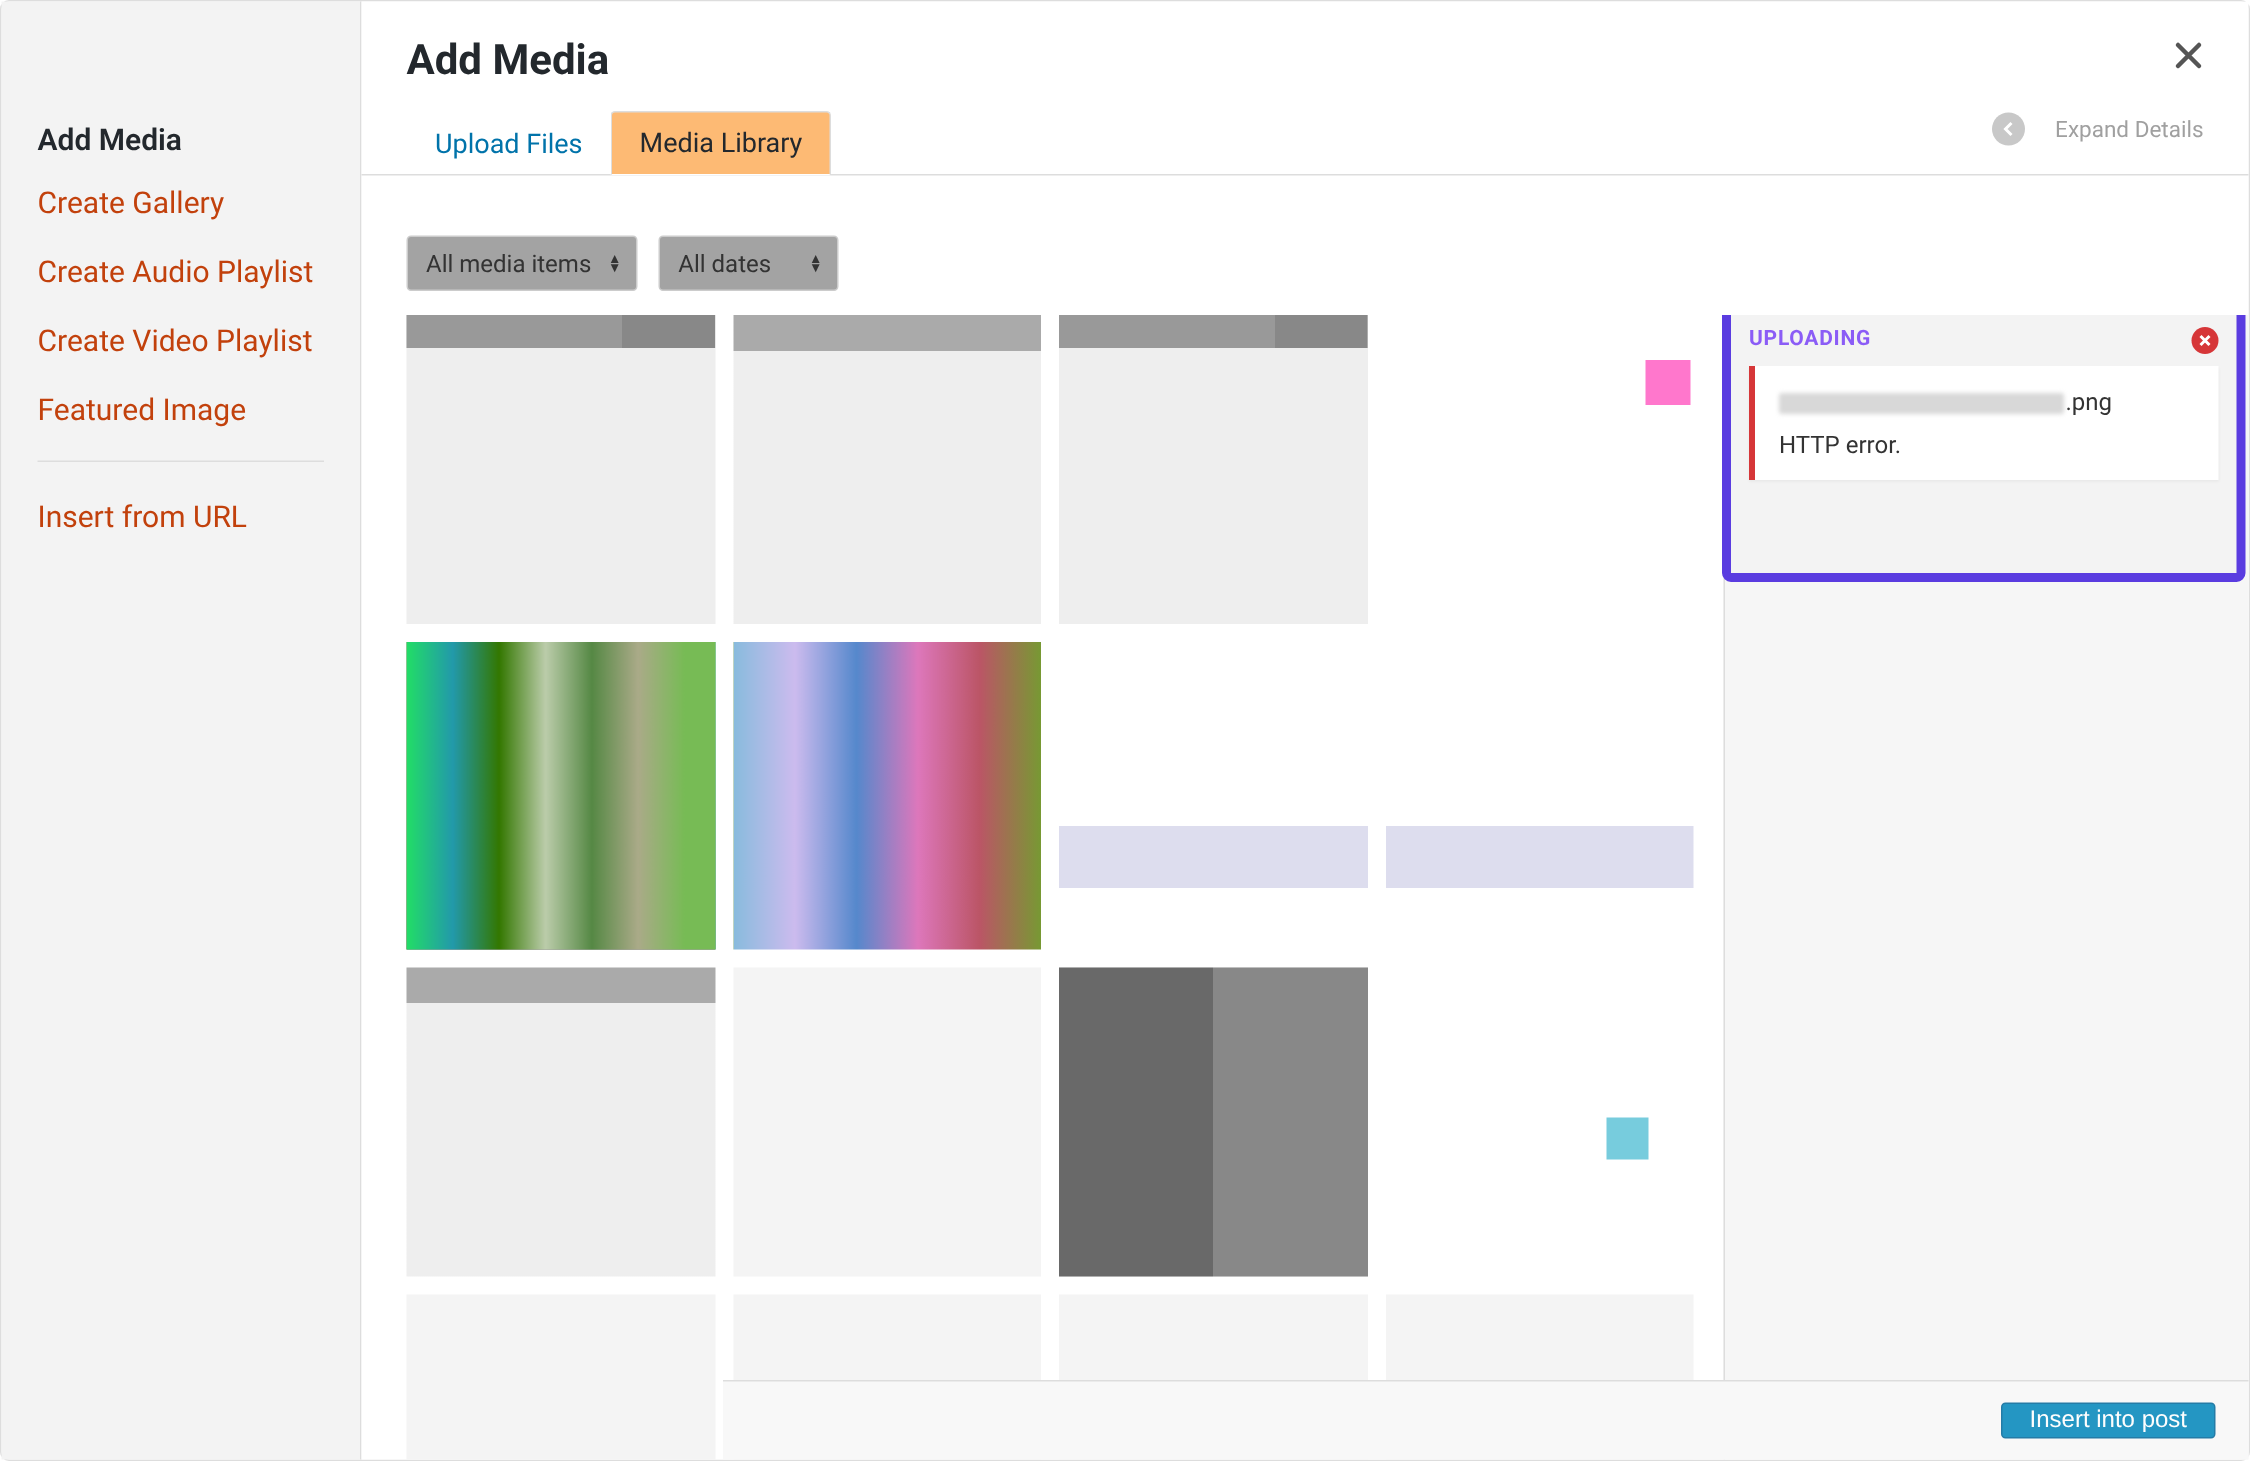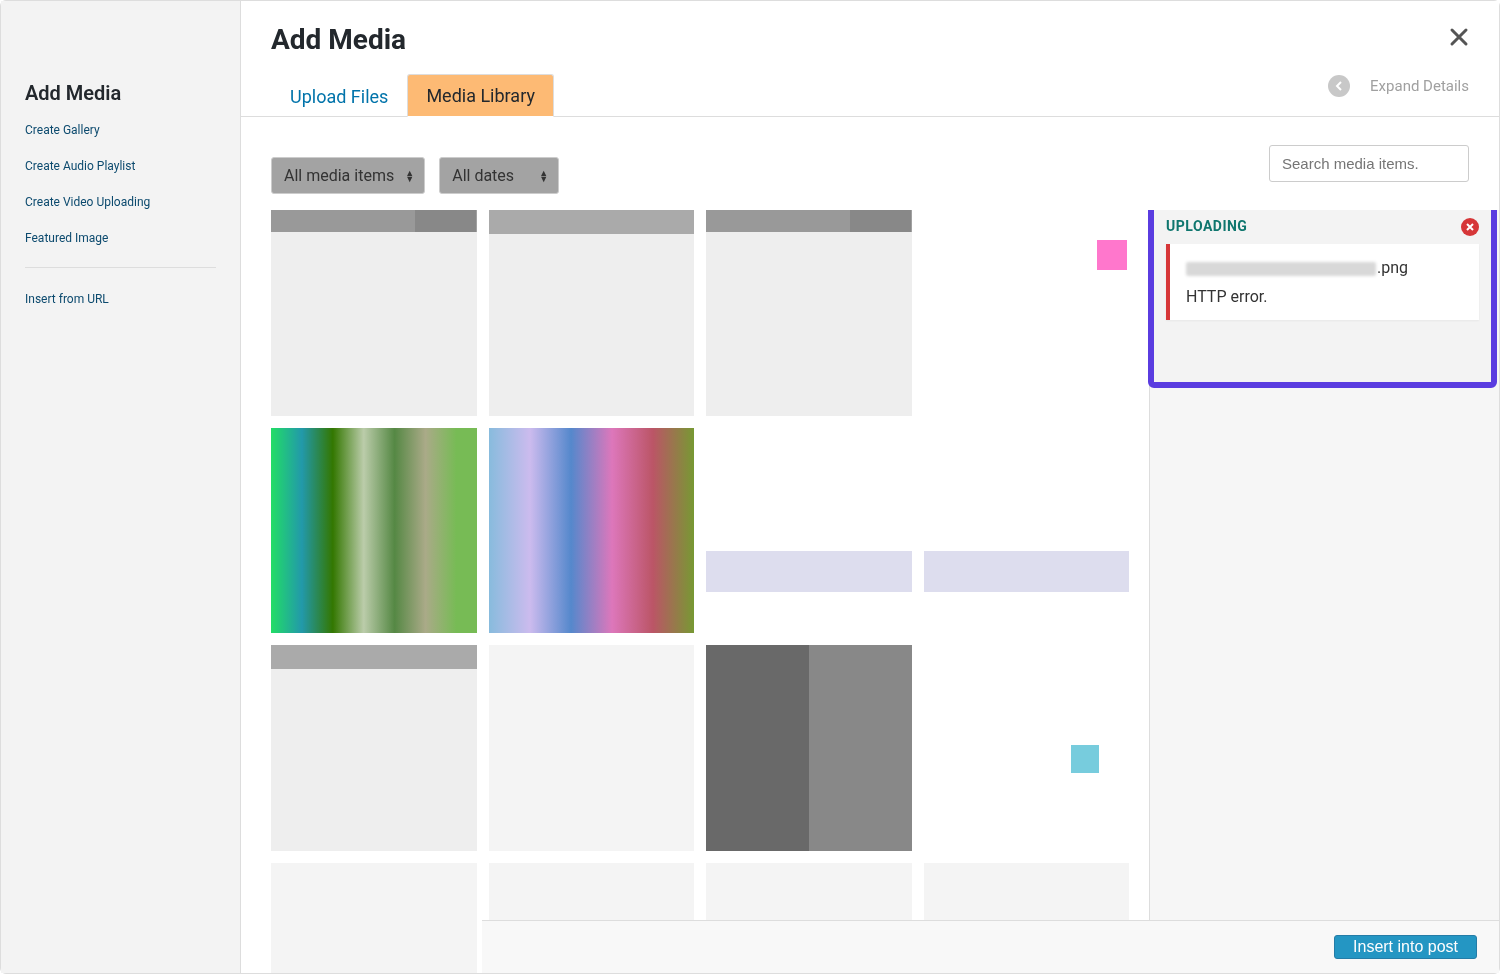--- a/index.html
+++ b/index.html
@@ -28,22 +28,22 @@
     }
     .sidebar-heading {
       font-size: 20px;
       font-weight: 600;
       color: #23282d;
       margin-top: 56px;
       margin-bottom: 18px;
     }
     .sidebar-link {
       display: block;
-      font-size: 12px;
-      color: #0c4a6e;
+      font-size: 20px;
+      color: #c2410c;
       text-decoration: none;
       margin-bottom: 22px;
       cursor: pointer;
     }
     .sidebar-divider {
       border: none;
       border-top: 1px solid #ddd;
       margin: 12px 0 24px 0;
     }
     
@@ -224,21 +224,21 @@
       left: -2px;
       right: 2px;
       padding: 12px 12px 12px 12px;
       height: 196px;
       background: #f3f3f3;
     }
     .uploading-label {
       font-size: 14px;
       font-weight: 700;
       letter-spacing: 0.5px;
-      color: #0f766e;
+      color: #8b5cf6;
       text-transform: uppercase;
       margin-bottom: 10px;
       margin-top: 8px;
     }
     .error-close {
       position: absolute;
       right: 12px;
       top: 20px;
       width: 18px; height: 18px;
       border-radius: 50%;
@@ -295,21 +295,21 @@
   </style>
 </head>
 <body>
 
 <div class="container">
 
   <aside class="sidebar">
     <h2 class="sidebar-heading">Add Media</h2>
     <a class="sidebar-link">Create Gallery</a>
     <a class="sidebar-link">Create Audio Playlist</a>
-    <a class="sidebar-link">Create Video Uploading</a>
+    <a class="sidebar-link">Create Video Playlist</a>
     <a class="sidebar-link">Featured Image</a>
     <hr class="sidebar-divider">
     <a class="sidebar-link">Insert from URL</a>
   </aside>
 
   <main class="main">
     <div class="main-header">
       <h1 class="title">Add Media</h1>
       <span class="close-x">
         <svg width="20" height="20" viewBox="0 0 20 20">
@@ -333,23 +333,20 @@
 
     <div class="toolbar">
       <div class="dropdown">
         <span>All media items</span>
         <span class="caret">▲<br>▼</span>
       </div>
       <div class="dropdown">
         <span>All dates</span>
         <span class="caret">▲<br>▼</span>
       </div>
-      <div class="search-box">
-        <input class="search-input" placeholder="Search media items." style="">
-      </div>
     </div>
 
     <div class="content-row">
       <div class="grid-wrap">
         <div class="thumb-grid">
           <div class="thumb t-g5"></div>
           <div class="thumb t-g6"></div>
           <div class="thumb t-g5"></div>
           <div class="thumb t-g4"></div>
 

